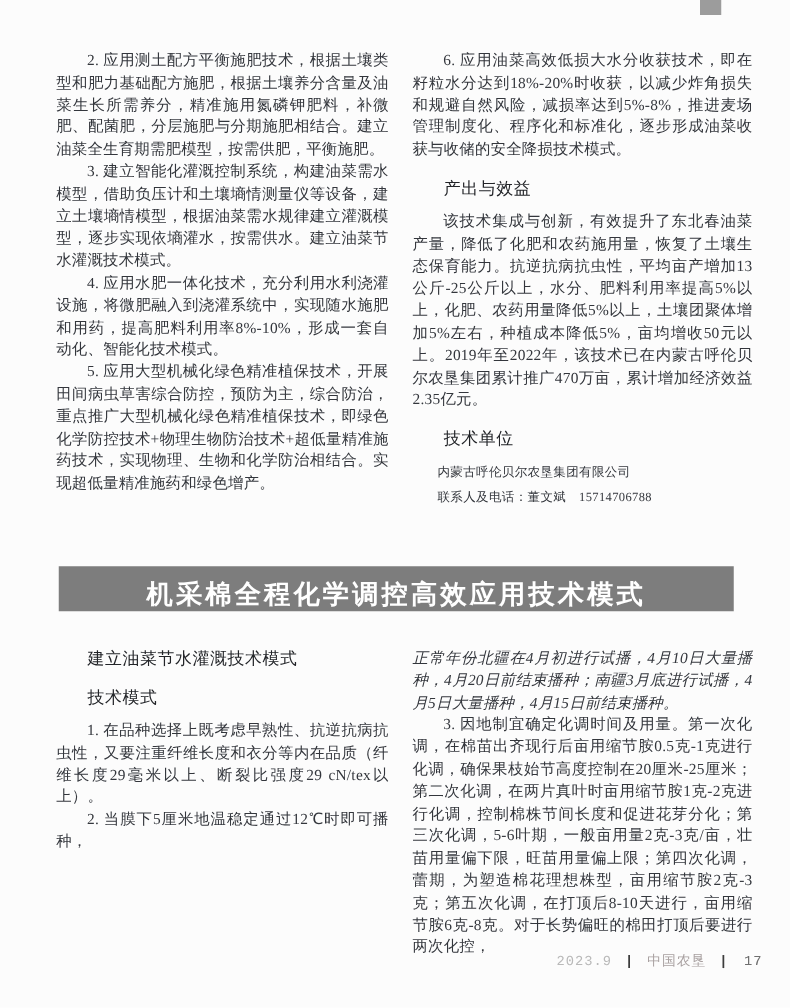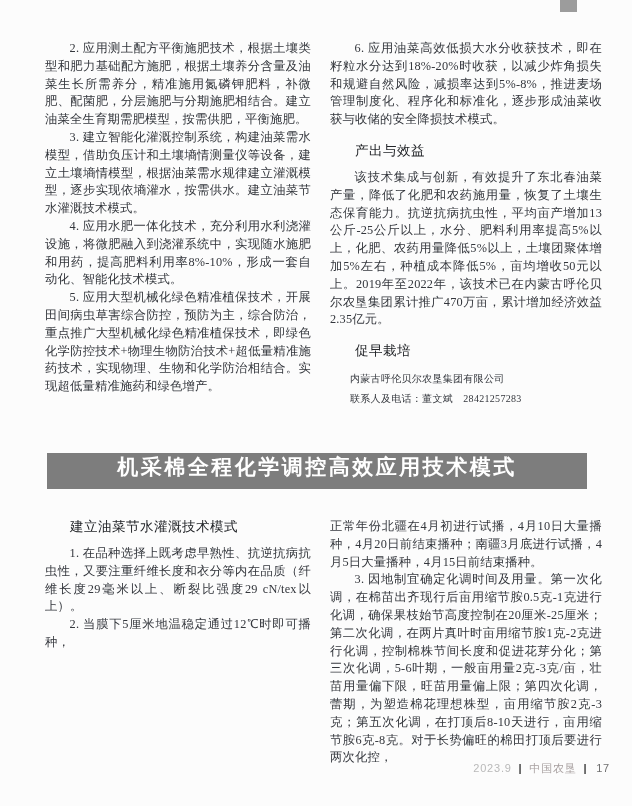--- a/index.html
+++ b/index.html
@@ -53,31 +53,31 @@
   p.contact-line{
     margin:0;
     text-indent:2em;
     font-size:10px;line-height:19.5px;
     color:var(--body-text);
     letter-spacing:0.3px;
   }
   .banner{
     position:absolute;top:453px;left:47px;width:540px;height:36px;
     background:var(--banner-background);
-    display:flex;align-items:flex-start;justify-content:center;
+    display:flex;align-items:flex-end;justify-content:center;
   }
   .banner span{
     font-family:"Liberation Sans", sans-serif;
     font-weight:700;font-size:21px;letter-spacing:2.5px;
     color:var(--banner-text);
   }
   .footer{
     position:absolute;top:761px;left:45px;width:565px;
     text-align:right;
-    font-family:Liberation Sans, sans-serif;
+    font-family:Liberation Mono, monospace;
     font-size:11px;letter-spacing:0.8px;
     color:var(--footer-muted);
   }
   .footer .f-bar{color:var(--footer-bar);font-weight:700;margin:0 3px;}
   .footer .f-mag{color:var(--footer-mag);}
   .footer .f-page{color:var(--footer-page);margin-left:2px;}
 </style>
 </head>
 <body>
 
@@ -89,38 +89,39 @@
     <div class="col">
       <p class="body">2. 应用测土配方平衡施肥技术，根据土壤类型和肥力基础配方施肥，根据土壤养分含量及油菜生长所需养分，精准施用氮磷钾肥料，补微肥、配菌肥，分层施肥与分期施肥相结合。建立油菜全生育期需肥模型，按需供肥，平衡施肥。</p>
       <p class="body">3. 建立智能化灌溉控制系统，构建油菜需水模型，借助负压计和土壤墒情测量仪等设备，建立土壤墒情模型，根据油菜需水规律建立灌溉模型，逐步实现依墒灌水，按需供水。建立油菜节水灌溉技术模式。</p>
       <p class="body">4. 应用水肥一体化技术，充分利用水利浇灌设施，将微肥融入到浇灌系统中，实现随水施肥和用药，提高肥料利用率8%-10%，形成一套自动化、智能化技术模式。</p>
       <p class="body">5. 应用大型机械化绿色精准植保技术，开展田间病虫草害综合防控，预防为主，综合防治，重点推广大型机械化绿色精准植保技术，即绿色化学防控技术+物理生物防治技术+超低量精准施药技术，实现物理、生物和化学防治相结合。实现超低量精准施药和绿色增产。</p>
     </div>
     <div class="col colr">
       <p class="body">6. 应用油菜高效低损大水分收获技术，即在籽粒水分达到18%-20%时收获，以减少炸角损失和规避自然风险，减损率达到5%-8%，推进麦场管理制度化、程序化和标准化，逐步形成油菜收获与收储的安全降损技术模式。</p>
       <h3 class="heading">产出与效益</h3>
       <p class="body">该技术集成与创新，有效提升了东北春油菜产量，降低了化肥和农药施用量，恢复了土壤生态保育能力。抗逆抗病抗虫性，平均亩产增加13公斤-25公斤以上，水分、肥料利用率提高5%以上，化肥、农药用量降低5%以上，土壤团聚体增加5%左右，种植成本降低5%，亩均增收50元以上。2019年至2022年，该技术已在内蒙古呼伦贝尔农垦集团累计推广470万亩，累计增加经济效益2.35亿元。</p>
-      <h3 class="heading">促早栽培</h3>
+      <h3 class="heading">技术单位</h3>
       <p class="contact-line">内蒙古呼伦贝尔农垦集团有限公司</p>
-      <p class="contact-line">联系人及电话：董文斌　28421257283</p>
+      <p class="contact-line">联系人及电话：董文斌　15714706788</p>
     </div>
   </section>
 
   <div class="banner">
     <span>机采棉全程化学调控高效应用技术模式</span>
   </div>
 
   <section class="columns bottom">
     <div class="col">
       <h3 class="heading" style="margin-top:6px;">建立油菜节水灌溉技术模式</h3>
+      <h3 class="heading">技术模式</h3>
       <p class="body">1. 在品种选择上既考虑早熟性、抗逆抗病抗虫性，又要注重纤维长度和衣分等内在品质（纤维长度29毫米以上、断裂比强度29 cN/tex以上）。</p>
       <p class="body">2. 当膜下5厘米地温稳定通过12℃时即可播种，</p>
     </div>
     <div class="col colr">
-      <p class="body" style="text-indent:0;margin-top:6px;">正常年份北疆在4月初进行试播，4月10日大量播种，4月20日前结束播种；南疆3月底进行试播，4月5日大量播种，4月15日前结束播种。</p>
+      <p class="body" style="text-indent:0;margin-top:6px;font-style:italic;">正常年份北疆在4月初进行试播，4月10日大量播种，4月20日前结束播种；南疆3月底进行试播，4月5日大量播种，4月15日前结束播种。</p>
       <p class="body">3. 因地制宜确定化调时间及用量。第一次化调，在棉苗出齐现行后亩用缩节胺0.5克-1克进行化调，确保果枝始节高度控制在20厘米-25厘米；第二次化调，在两片真叶时亩用缩节胺1克-2克进行化调，控制棉株节间长度和促进花芽分化；第三次化调，5-6叶期，一般亩用量2克-3克/亩，壮苗用量偏下限，旺苗用量偏上限；第四次化调，蕾期，为塑造棉花理想株型，亩用缩节胺2克-3克；第五次化调，在打顶后8-10天进行，亩用缩节胺6克-8克。对于长势偏旺的棉田打顶后要进行两次化控，</p>
     </div>
   </section>
 
   <footer class="footer">
     <span class="f-issue">2023.9</span>
     <span class="f-bar">|</span>
     <span class="f-mag">中国农垦</span>
     <span class="f-bar">|</span>
     <span class="f-page">17</span>

